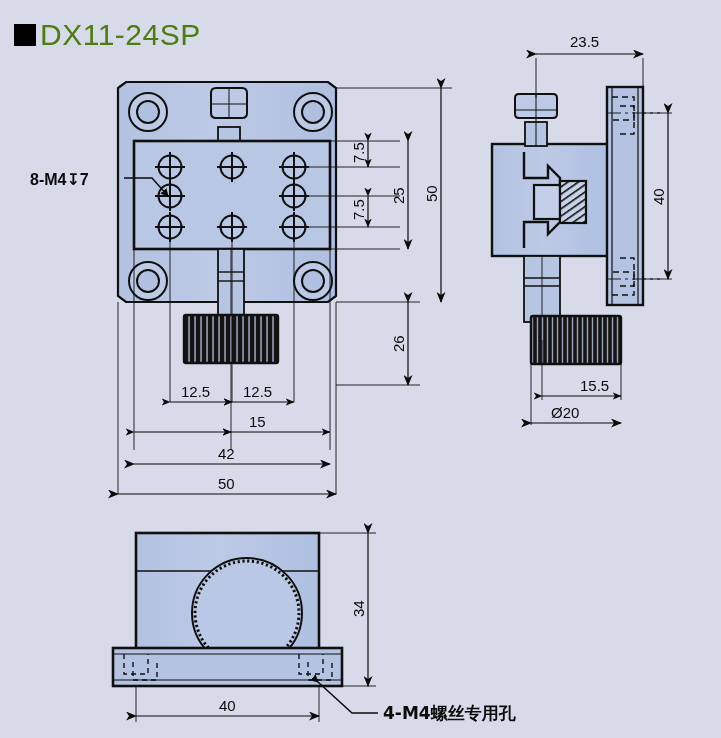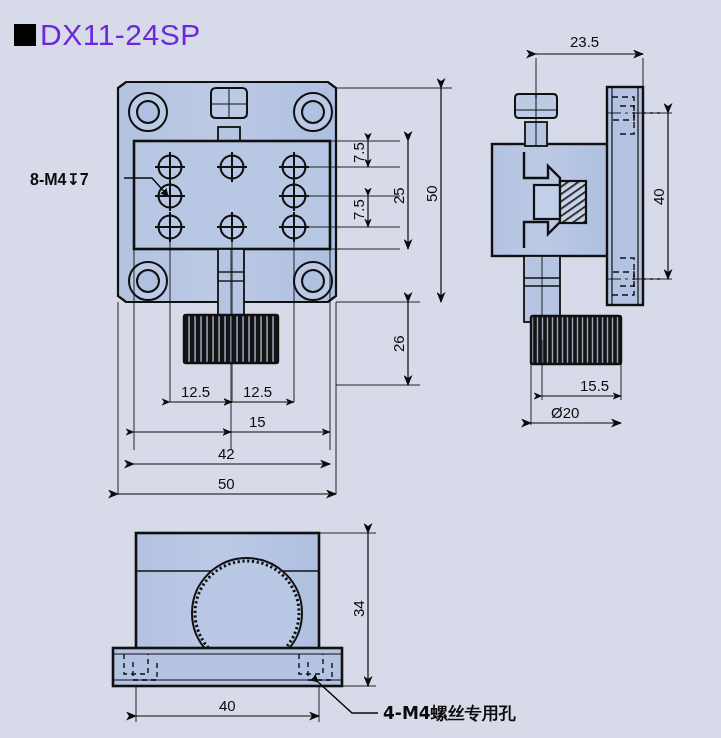--- a/index.html
+++ b/index.html
@@ -12,21 +12,21 @@
   }
   #root{position:relative;width:721px;height:738px;}
   .title-row{
     position:absolute;left:14px;top:20px;
     display:flex;align-items:center;gap:4px;
   }
   .title-sq{
     width:22px;height:22px;background:#000;display:block;
   }
   .title-txt{
-    font-size:30px;color:#6d28d9;letter-spacing:.5px;line-height:1;
+    font-size:30px;color:#4d7c0f;letter-spacing:.5px;line-height:1;
     font-family:"Liberation Sans","DejaVu Sans",sans-serif;
   }
   svg#dwg{position:absolute;left:0;top:0;}
   .dimtxt{
     font-size:15px;fill:#0b0b0b;
     font-family:"Liberation Sans","DejaVu Sans",sans-serif;
   }
   .dimtxt.bold{font-weight:bold;font-size:16px;}
   .cn{font-size:17px;font-weight:bold;fill:#0b0b0b;
     font-family:"DejaVu Sans","Liberation Sans",sans-serif;}

